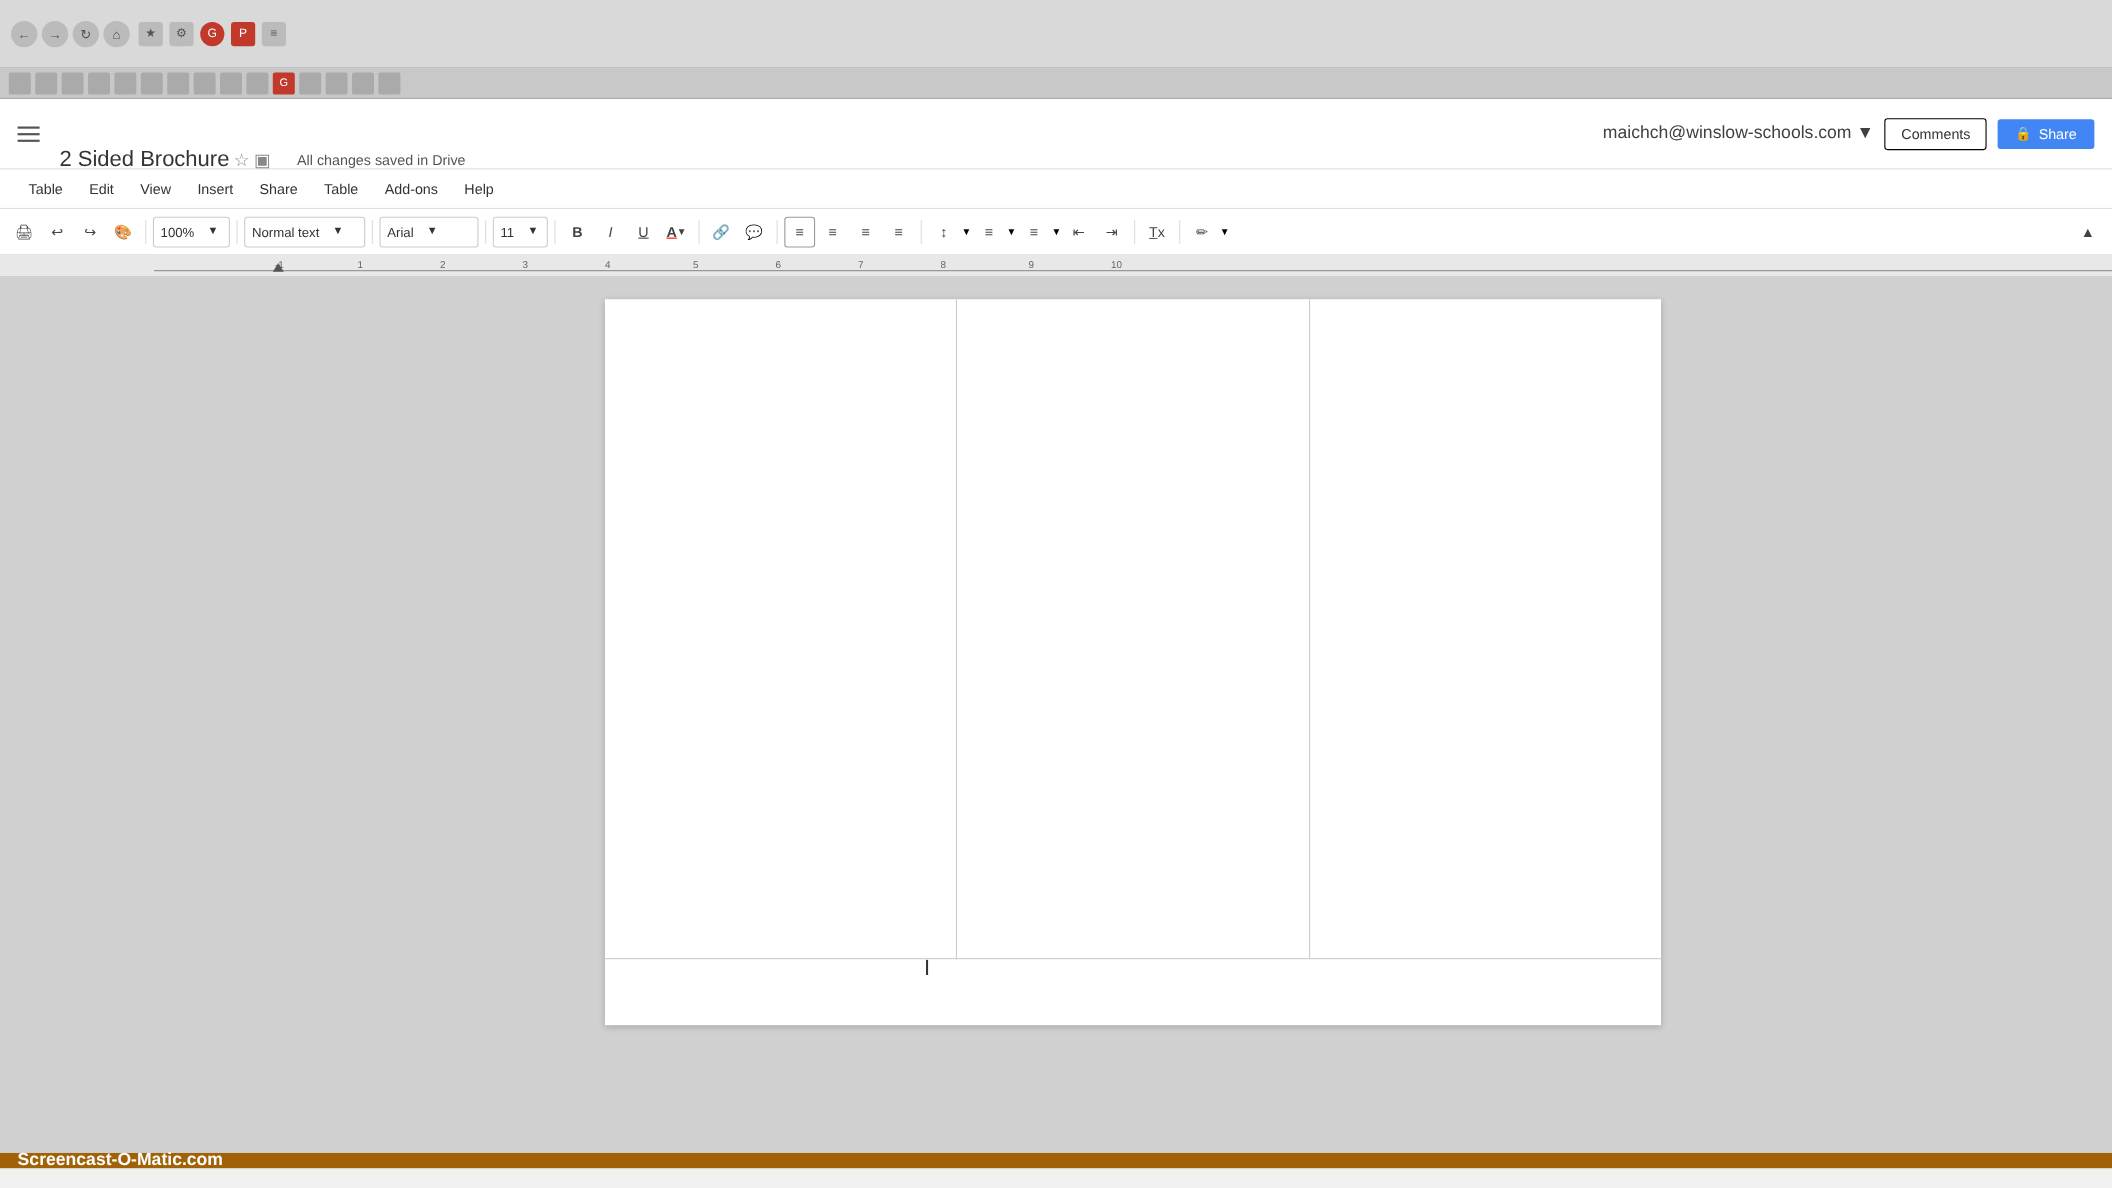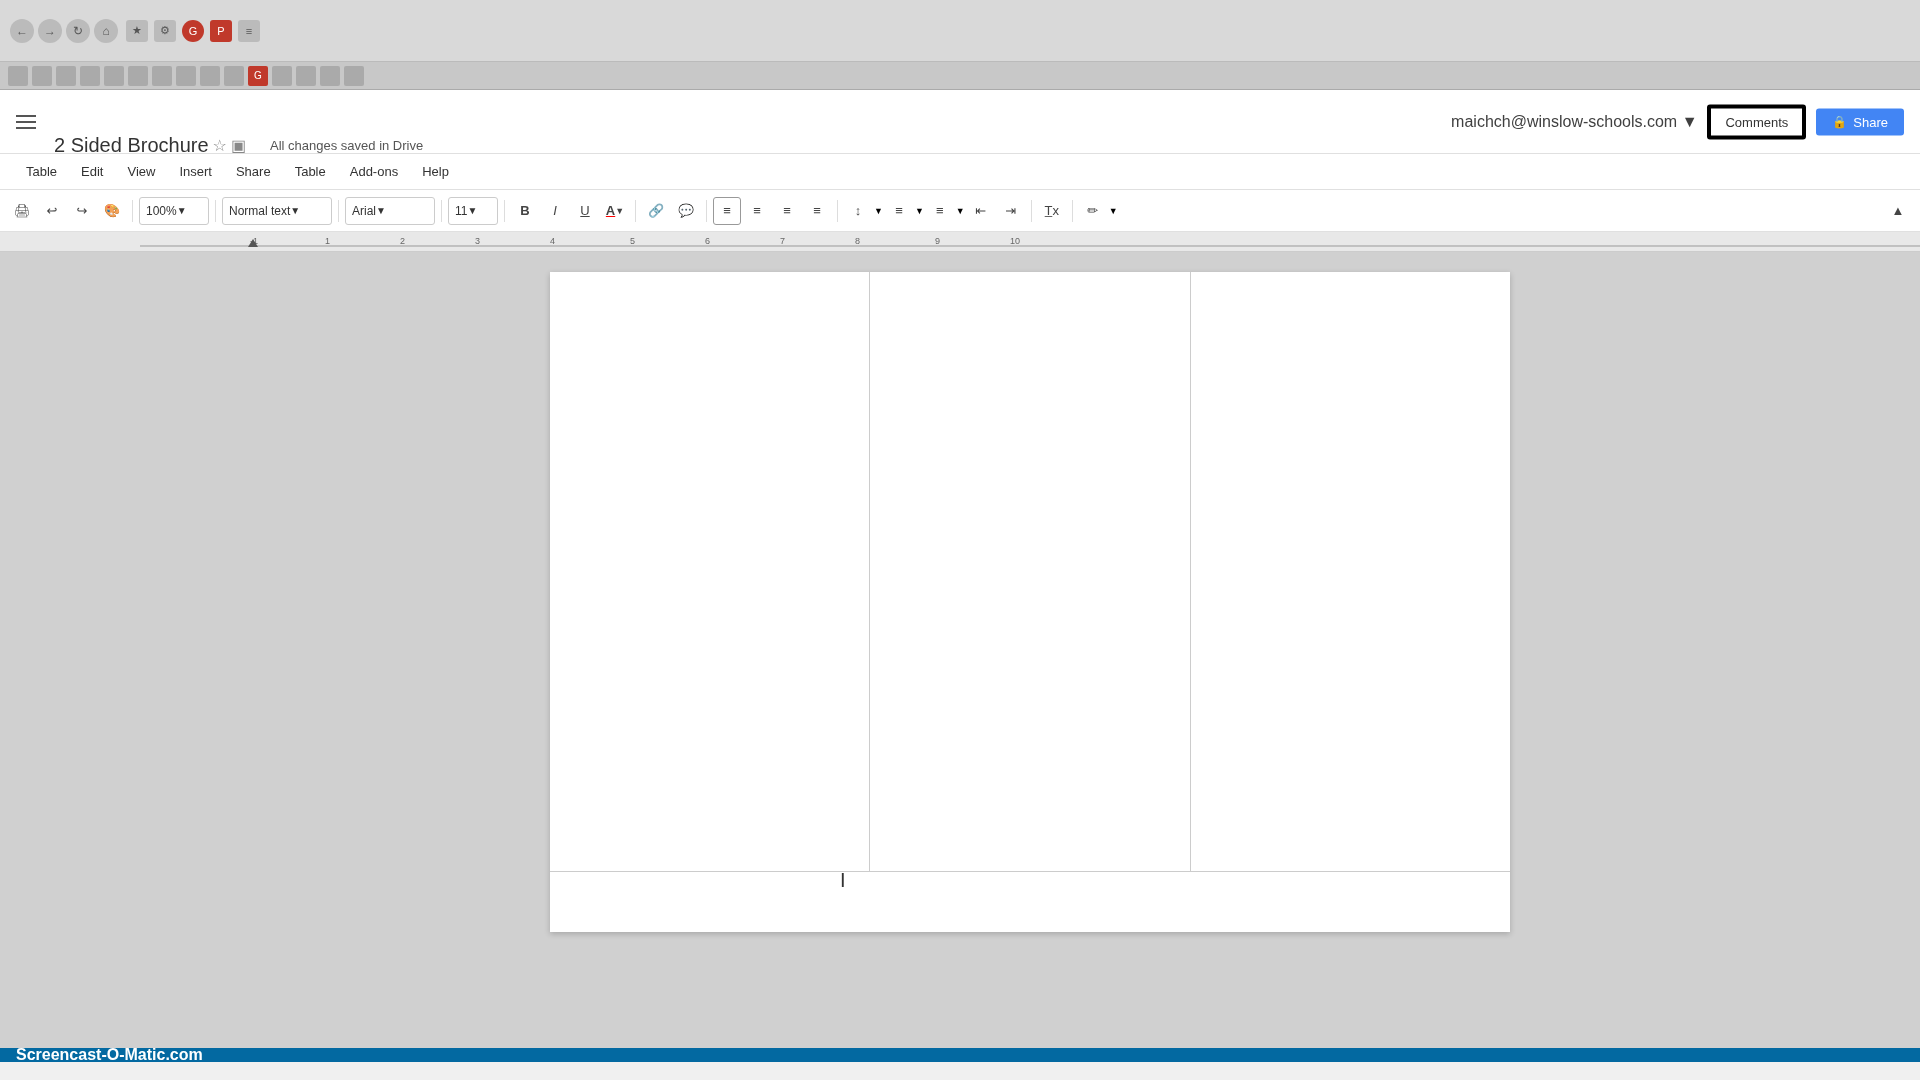--- a/index.html
+++ b/index.html
@@ -110,21 +110,21 @@
       align-items: center;
       gap: 10px;
     }
     .user-email {
       font-size: 16px;
       color: #404040;
     }
     .comments-btn {
       padding: 6px 14px;
       background: white;
-      border: 4px solid #000000;
+      border: 1px solid #000000;
       border-radius: 3px;
       font-size: 13px;
       cursor: pointer;
       color: #333;
     }
     .share-btn {
       padding: 6px 16px;
       background: #4285f4;
       border: none;
       border-radius: 3px;
@@ -178,21 +178,21 @@
     .toolbar-dropdown {
       height: 28px;
       border: 1px solid #ccc;
       border-radius: 3px;
       background: white;
       font-size: 12px;
       padding: 0 6px;
       cursor: pointer;
       display: flex;
       align-items: center;
-      gap: 0;
+      gap: 12px;
       color: #333;
     }
     .toolbar-dropdown .arrow { font-size: 10px; }
     .zoom-select {
       width: 70px;
     }
     .style-select {
       width: 110px;
     }
     .font-select {
@@ -263,21 +263,21 @@
       position: absolute;
       bottom: 40px;
       left: 290px;
       font-size: 20px;
       color: #333;
     }
 
     
     .bottom-bar {
       height: 14px;
-      background: #0369a1;
+      background: #a16207;
       display: flex;
       align-items: center;
       padding: 0 16px;
     }
     .screencast-text {
       font-size: 16px;
       color: white;
       font-weight: bold;
     }
   </style>

